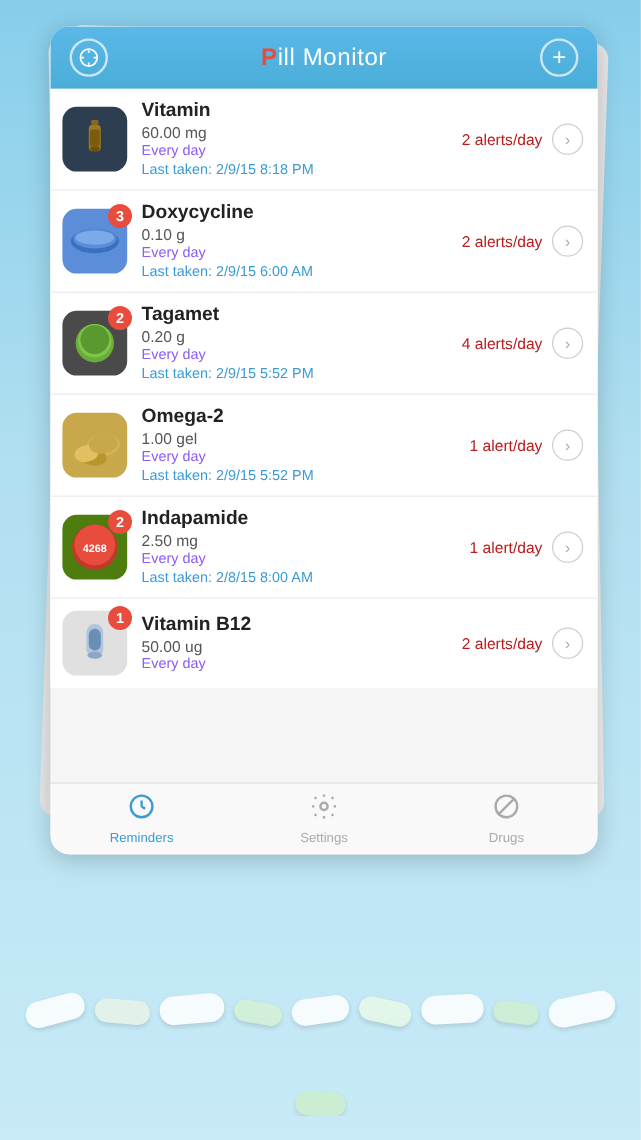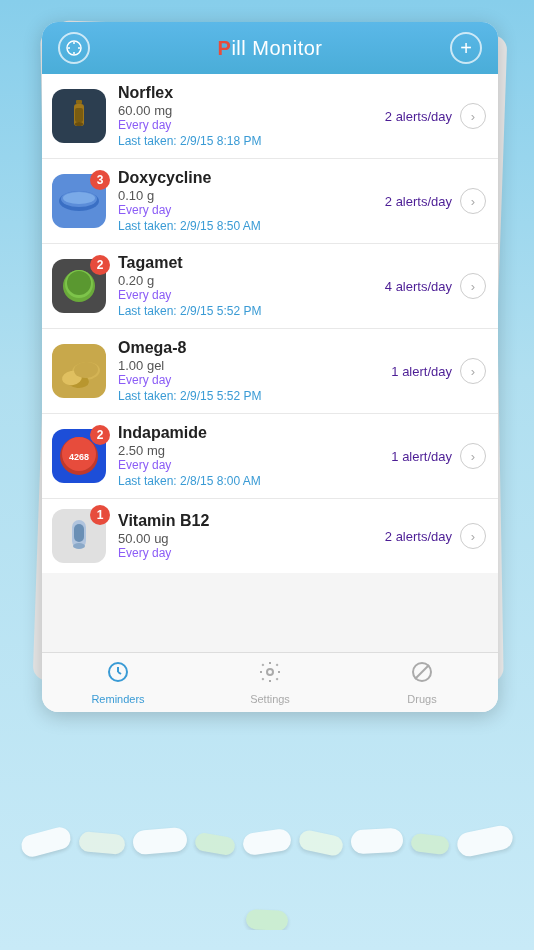--- a/index.html
+++ b/index.html
@@ -160,21 +160,21 @@
       font-size: 12px;
       color: #8b5cf6;
     }
     .med-last {
       font-size: 12px;
       color: #3a9bd5;
       margin-top: 2px;
     }
     .med-alerts {
       font-size: 13px;
-      color: #4c1d95;
+      color: #b91c1c;
       text-align: right;
       margin-right: 8px;
       white-space: nowrap;
     }
     .chevron {
       width: 26px;
       height: 26px;
       border: 1.5px solid #ccc;
       border-radius: 50%;
       display: flex;
@@ -241,21 +241,21 @@
       text-shadow: 0 1px 2px rgba(255,255,255,0.5);
       letter-spacing: -0.5px;
       z-index: 2;
     }
 
     
     .icon-norflex { background: #2c3e50; }
     .icon-doxy { background: #5b8dd9; }
     .icon-tagamet { background: #4a4a4a; }
     .icon-omega3 { background: #c8a84b; }
-    .icon-indapamide { background: #1d4ed8; }
+    .icon-indapamide { background: #4d7c0f; }
     .icon-vitb12 { background: #e0e0e0; }
   </style>
 </head>
 <body>
 
 <div class="paper-back2"></div>
 <div class="paper-back1"></div>
 
 <div class="main-card">
 
@@ -284,21 +284,21 @@
 
           <svg width="28" height="36" viewBox="0 0 28 36" fill="none">
             <rect x="11" y="2" width="6" height="4" rx="1" fill="#8B6914"></rect>
             <rect x="9" y="6" width="10" height="22" rx="3" fill="#a0771a"></rect>
             <rect x="10" y="10" width="8" height="14" rx="2" fill="#7a5c10"></rect>
             <ellipse cx="14" cy="26" rx="4" ry="2" fill="#6b4f0e"></ellipse>
           </svg>
         </div>
       </div>
       <div class="med-info">
-        <div class="med-name">Norflex</div>
+        <div class="med-name">Vitamin</div>
         <div class="med-dose">60.00 mg</div>
         <div class="med-freq">Every day</div>
         <div class="med-last">Last taken: 2/9/15 8:18 PM</div>
       </div>
       <div class="med-alerts">2 alerts/day</div>
       <div class="chevron">›</div>
     </div>
 
     <div class="med-item">
       <div class="med-icon-wrap">
@@ -308,21 +308,21 @@
             <ellipse cx="22" cy="11" rx="18" ry="8" fill="#5b8dd9"></ellipse>
             <ellipse cx="22" cy="10" rx="16" ry="6" fill="#7aaae8"></ellipse>
           </svg>
         </div>
         <div class="badge">3</div>
       </div>
       <div class="med-info">
         <div class="med-name">Doxycycline</div>
         <div class="med-dose">0.10 g</div>
         <div class="med-freq">Every day</div>
-        <div class="med-last">Last taken: 2/9/15 8:50 AM</div>
+        <div class="med-last">Last taken: 2/9/15 6:00 AM</div>
       </div>
       <div class="med-alerts">2 alerts/day</div>
       <div class="chevron">›</div>
     </div>
 
     <div class="med-item">
       <div class="med-icon-wrap">
         <div class="med-icon icon-tagamet">
           <svg width="38" height="38" viewBox="0 0 38 38" fill="none">
             <ellipse cx="19" cy="19" rx="16" ry="16" fill="#6aab3a"></ellipse>
@@ -349,21 +349,21 @@
           <svg width="46" height="40" viewBox="0 0 46 40" fill="none">
             <ellipse cx="16" cy="28" rx="12" ry="8" fill="#c8a84b" transform="rotate(-10 16 28)"></ellipse>
             <ellipse cx="30" cy="20" rx="14" ry="9" fill="#d4b455" transform="rotate(-5 30 20)"></ellipse>
             <ellipse cx="22" cy="30" rx="11" ry="7" fill="#b8962e" transform="rotate(5 22 30)"></ellipse>
             <ellipse cx="16" cy="27" rx="10" ry="7" fill="#e0c060" transform="rotate(-10 16 27)"></ellipse>
             <ellipse cx="30" cy="19" rx="12" ry="8" fill="#c8a84b" transform="rotate(-5 30 19)"></ellipse>
           </svg>
         </div>
       </div>
       <div class="med-info">
-        <div class="med-name">Omega-8</div>
+        <div class="med-name">Omega-2</div>
         <div class="med-dose">1.00 gel</div>
         <div class="med-freq">Every day</div>
         <div class="med-last">Last taken: 2/9/15 5:52 PM</div>
       </div>
       <div class="med-alerts">1 alert/day</div>
       <div class="chevron">›</div>
     </div>
 
     <div class="med-item">
       <div class="med-icon-wrap">

